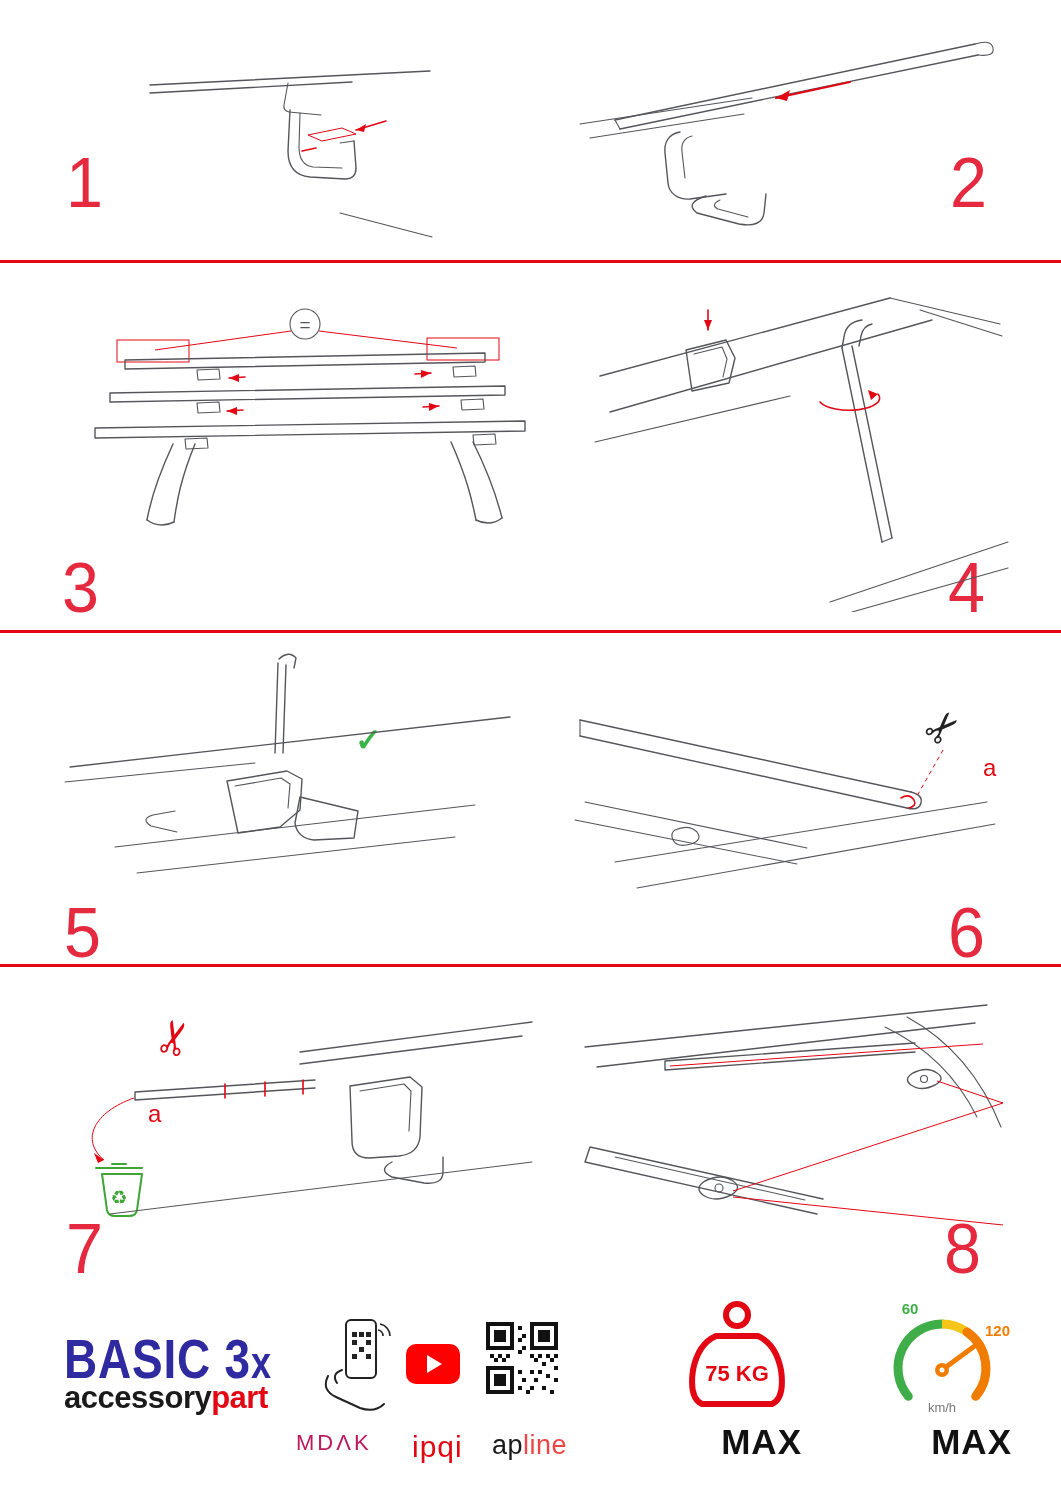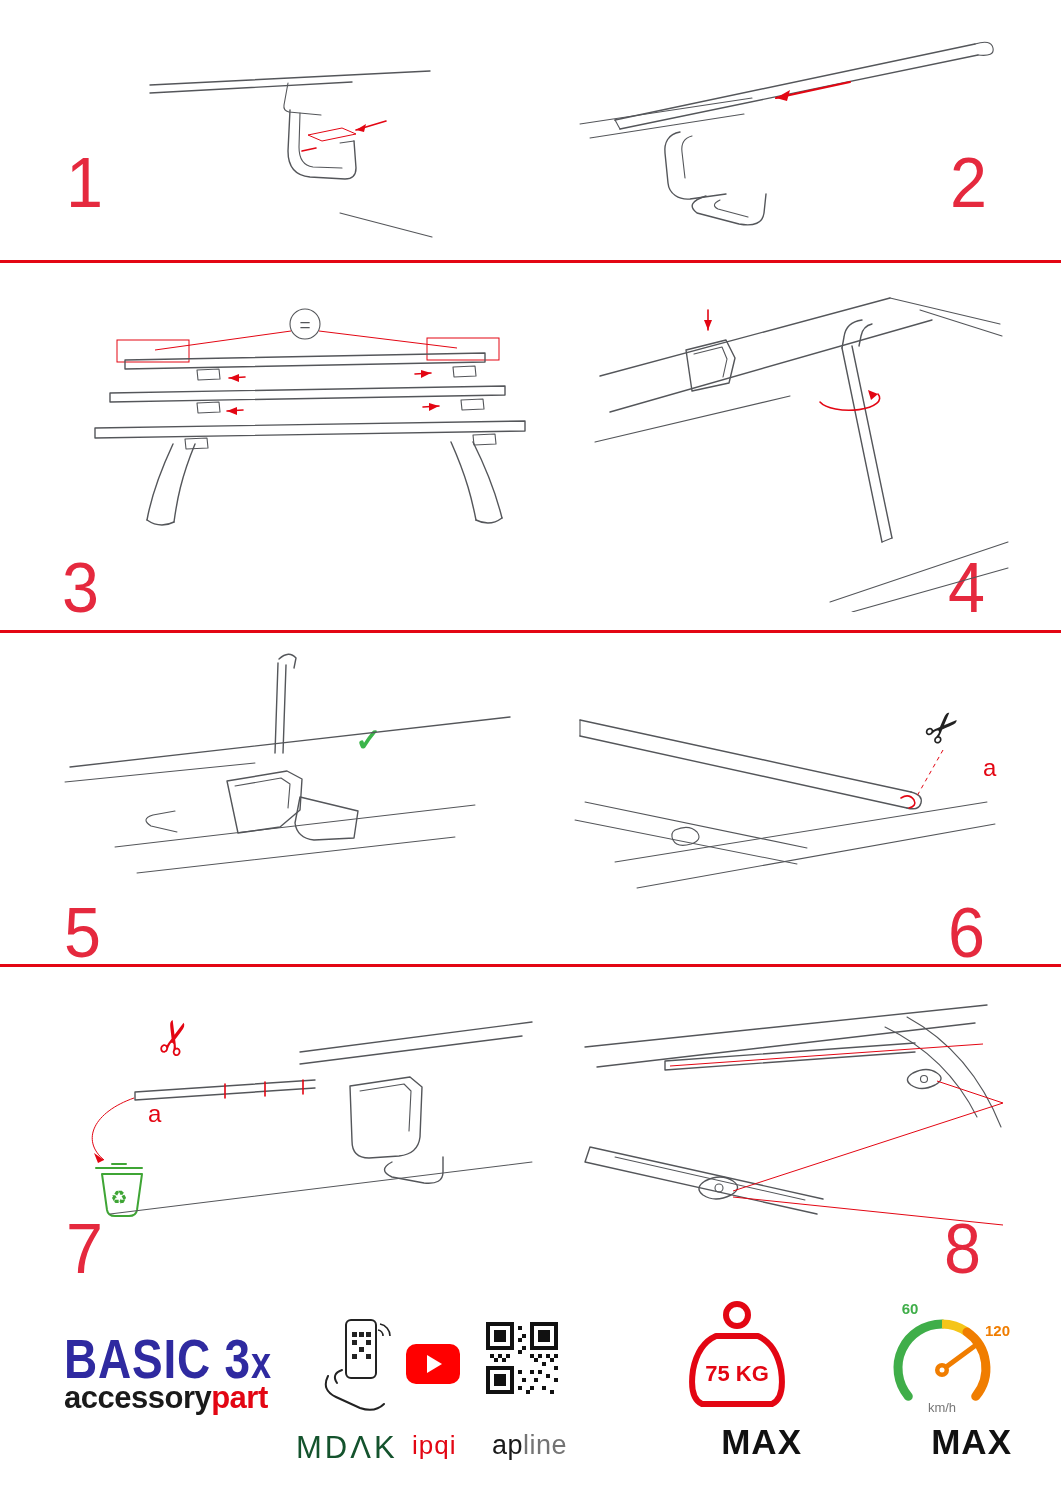--- a/index.html
+++ b/index.html
@@ -22,25 +22,25 @@
   .redfill { fill:#e30613; stroke:none; }
   .greenln { stroke:#3fa535; stroke-width:2; fill:none; stroke-linecap:round; stroke-linejoin:round; }
 
   .footer-brand-title { position:absolute; left:64px; top:1326px; font-size:56px; font-weight:700;
     color:#2f2aa0; letter-spacing:1px; transform:scaleX(0.82); transform-origin:left top; white-space:nowrap; }
   .footer-brand-title .xsmall { font-size:44px; }
   .footer-brand-sub { position:absolute; left:64px; top:1380px; font-size:31px; font-weight:700; letter-spacing:-0.5px; white-space:nowrap; }
   .footer-brand-sub .black { color:#1a1a1a; }
   .footer-brand-sub .red { color:#e30613; }
 
-  .partner-mdak { position:absolute; left:296px; top:1430px; font-size:31px; color:#14532d; font-weight:500; letter-spacing:3px; }
-  .partner-ipqi { position:absolute; left:412px; top:1430px; font-size:26px; color:#e30613; font-weight:400; letter-spacing:1px; }
+  .partner-mdak { position:absolute; left:296px; top:1430px; font-size:22px; color:#be185d; font-weight:500; letter-spacing:3px; }
+  .partner-ipqi { position:absolute; left:412px; top:1430px; font-size:30px; color:#e30613; font-weight:400; letter-spacing:1px; }
   .partner-apline { position:absolute; left:492px; top:1430px; font-size:27px; font-weight:400; letter-spacing:0.5px; }
   .partner-apline .black { color:#1a1a1a; font-weight:400; }
-  .partner-apline .red { color:#737373; }
+  .partner-apline .red { color:#ef4444; }
 
   .max-label { position:absolute; top:1422px; font-size:35px; font-weight:700; color:#111; text-align:right; letter-spacing:1px; }
   .max-weight { left:672px; width:130px; }
   .max-speed { left:872px; width:140px; }
 </style>
 </head>
 <body>
 
 <div class="page">
 

